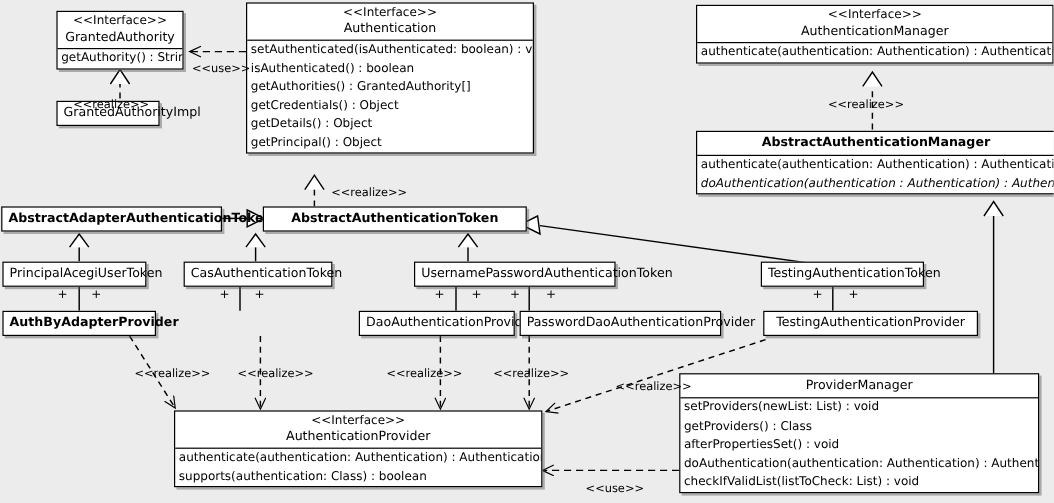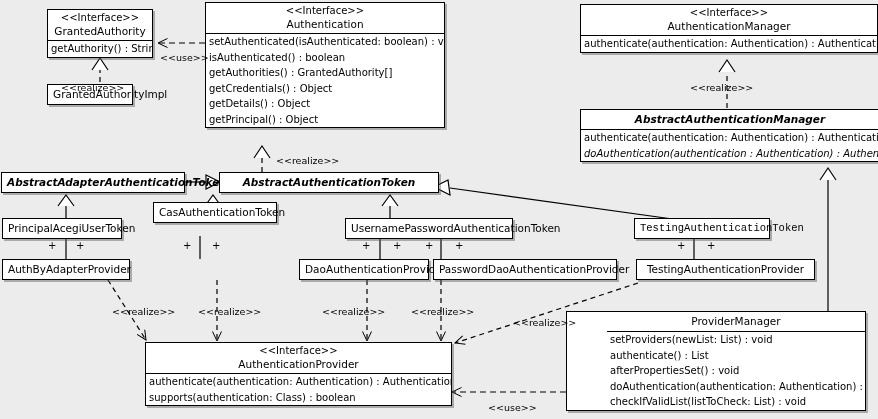--- a/index.html
+++ b/index.html
@@ -16,21 +16,21 @@
     position:absolute;
     background:#ffffff;
     border:1px solid #000;
     box-shadow:2px 2px 0 rgba(90,90,90,.45);
     box-sizing:border-box;
     z-index:5;
   }
   .hdr{padding:1px 4px 2px 4px;text-align:center;}
   .hdr .ster{display:block;font-size:10px;line-height:13px;color:#000;}
   .hdr .nm{display:block;font-size:10.5px;line-height:14px;color:#000;}
-  .hdr.abs .nm{font-style:italic;font-weight:bold;}
+  .hdr.abs .nm{font-weight:bold;}
   .hdr.compact{padding:2px 5px 3px 5px;}
   .sep{border-top:1px solid #000;}
   .ops{padding:0;}
   .op{
     font-size:10px;line-height:15.5px;
     padding:0 2px 0 3px;
     white-space:nowrap;overflow:hidden;color:#000;
   }
   .op.ital{font-style:italic;}
   .lbl{
@@ -213,33 +213,33 @@
       <span class="nm">AbstractAuthenticationToken</span>
     </div>
   </div>
 
   <div class="cls" style="left:2px;top:218px;width:120px;">
     <div class="hdr compact">
       <span class="nm">PrincipalAcegiUserToken</span>
     </div>
   </div>
 
-  <div class="cls" style="left:153px;top:202px;width:124px;">
+  <div class="cls" style="left:153px;top:218px;width:124px;">
     <div class="hdr compact">
       <span class="nm">CasAuthenticationToken</span>
     </div>
   </div>
 
   <div class="cls" style="left:345px;top:218px;width:168px;">
     <div class="hdr compact">
       <span class="nm">UsernamePasswordAuthenticationToken</span>
     </div>
   </div>
 
-  <div class="cls" style="left:634px;top:218px;width:136px;font-family:Liberation Mono, monospace;">
+  <div class="cls" style="left:634px;top:218px;width:136px;">
     <div class="hdr compact">
       <span class="nm">TestingAuthenticationToken</span>
     </div>
   </div>
 
   <div class="plus" style="left:48px;top:241px;">+</div>
   <div class="plus" style="left:76px;top:241px;">+</div>
   <div class="plus" style="left:183px;top:241px;">+</div>
   <div class="plus" style="left:212px;top:241px;">+</div>
   <div class="plus" style="left:362px;top:241px;">+</div>
@@ -250,34 +250,34 @@
   <div class="plus" style="left:707px;top:241px;">+</div>
 
   <svg class="edges" style="z-index:4;" viewBox="0 0 878 419" xmlns="http://www.w3.org/2000/svg">
     <line x1="66" y1="236" x2="66" y2="259" stroke="#000" stroke-width="1.2"></line>
     <line x1="200" y1="236" x2="200" y2="259" stroke="#000" stroke-width="1.2"></line>
     <line x1="380" y1="236" x2="380" y2="259" stroke="#000" stroke-width="1.2"></line>
     <line x1="441" y1="236" x2="441" y2="259" stroke="#000" stroke-width="1.2"></line>
     <line x1="694" y1="236" x2="694" y2="259" stroke="#000" stroke-width="1.2"></line>
   </svg>
 
-  <div class="cls" style="left:2px;top:259px;width:128px;">
+  <div class="cls" style="left:2px;top:259px;width:128px;font-weight:bold;">
     <div class="hdr compact">
       <span class="nm">AuthByAdapterProvider</span>
     </div>
   </div>
 
 
   <div class="cls" style="left:299px;top:259px;width:130px;">
     <div class="hdr compact">
       <span class="nm">DaoAuthenticationProvider</span>
     </div>
   </div>
 
-  <div class="cls" style="left:433px;top:259px;width:184px;">
+  <div class="cls" style="left:433px;top:259px;width:168px;">
     <div class="hdr compact">
       <span class="nm">PasswordDaoAuthenticationProvider</span>
     </div>
   </div>
 
   <div class="cls" style="left:636px;top:259px;width:179px;">
     <div class="hdr compact">
       <span class="nm">TestingAuthenticationProvider</span>
     </div>
   </div>
@@ -286,27 +286,27 @@
     <div class="hdr">
       <span class="ster">&lt;&lt;Interface&gt;&gt;</span>
       <span class="nm">AuthenticationProvider</span>
     </div>
     <div class="sep ops">
       <div class="op">authenticate(authentication: Authentication) : Authentication</div>
       <div class="op">supports(authentication: Class) : boolean</div>
     </div>
   </div>
 
-  <div class="cls" style="left:566px;top:311px;width:300px;padding-left:40px;">
+  <div class="cls" style="left:566px;top:311px;width:300px;">
     <div class="hdr compact">
       <span class="nm">ProviderManager</span>
     </div>
     <div class="sep ops">
       <div class="op">setProviders(newList: List) : void</div>
-      <div class="op">authenticate() : List</div>
+      <div class="op">getProviders() : Class</div>
       <div class="op">afterPropertiesSet() : void</div>
       <div class="op">doAuthentication(authentication: Authentication) : Authentication</div>
       <div class="op">checkIfValidList(listToCheck: List) : void</div>
     </div>
   </div>
 
   <div class="lbl" style="left:160px;top:52px;">&lt;&lt;use&gt;&gt;</div>
   <div class="lbl" style="left:61px;top:82px;">&lt;&lt;realize&gt;&gt;</div>
   <div class="lbl" style="left:276px;top:155px;">&lt;&lt;realize&gt;&gt;</div>
   <div class="lbl" style="left:690px;top:82px;">&lt;&lt;realize&gt;&gt;</div>

